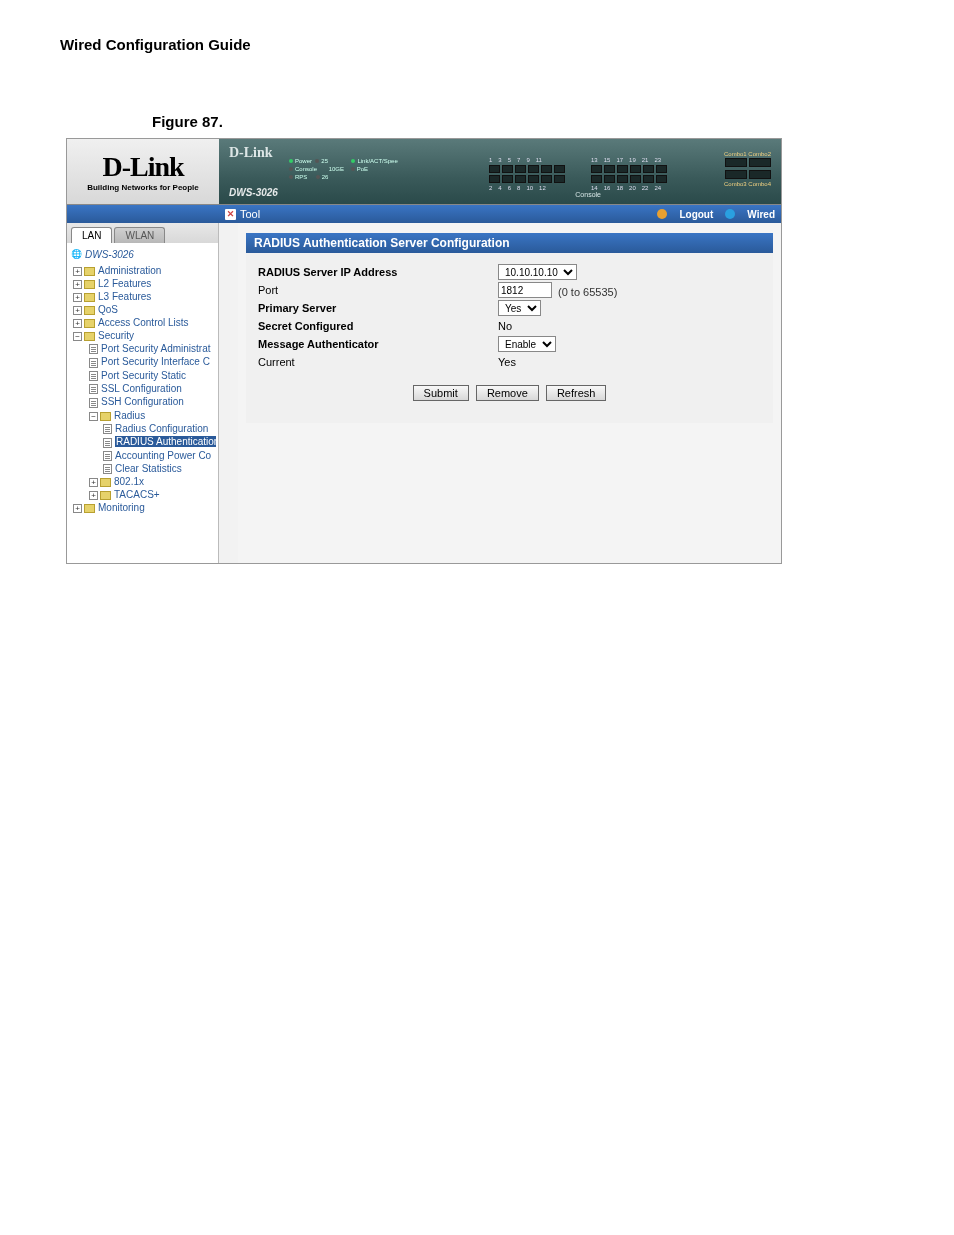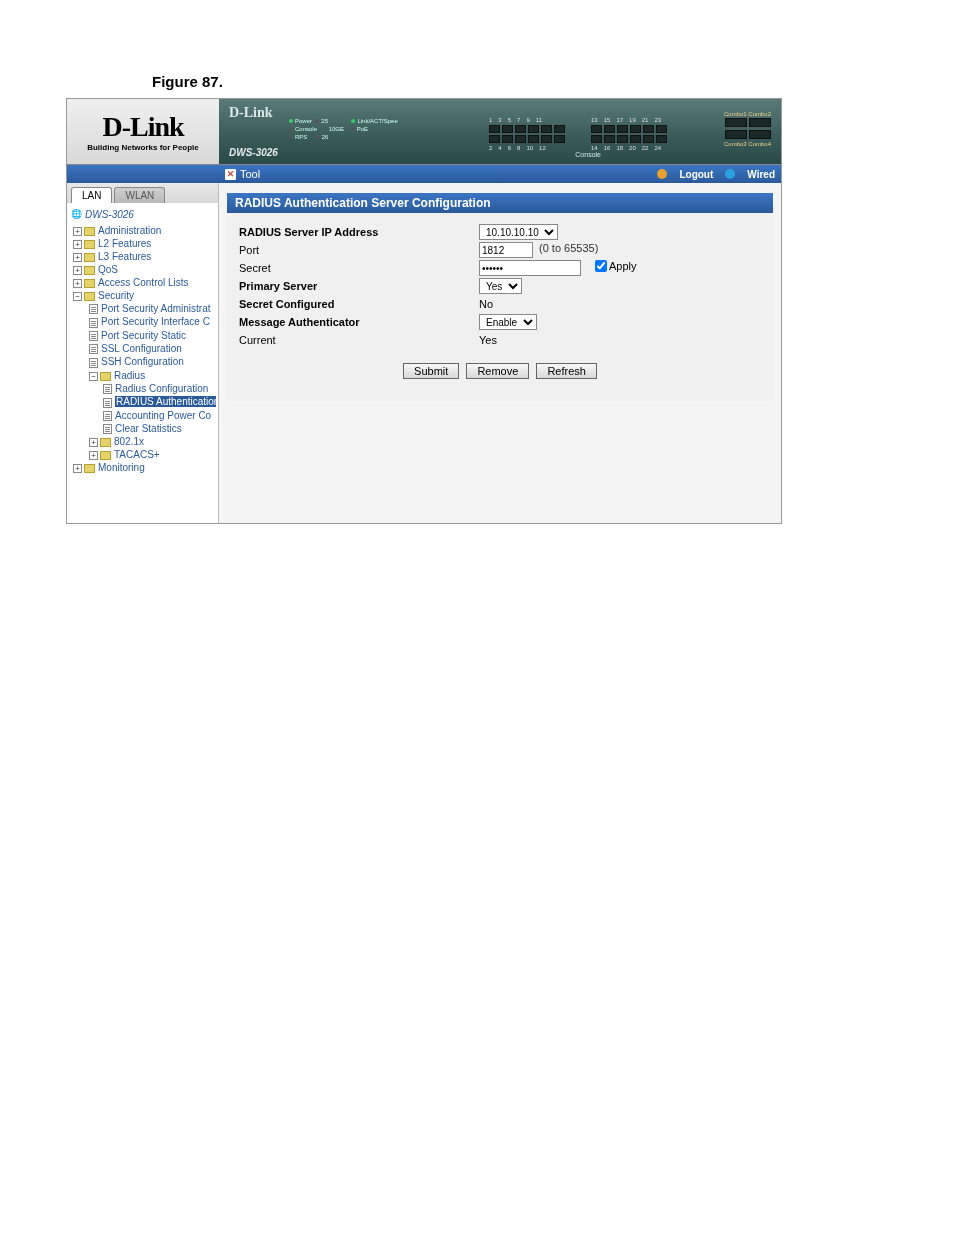--- a/index.html
+++ b/index.html
@@ -26,21 +26,21 @@
 .combo { position: absolute; right: 10px; top: 12px; font-size: 6px; color: #f0d080; text-align: right; }
 .combo .slot { width: 22px; height: 9px; background: #1a2828; border:1px solid #111; margin:1px 0; display:inline-block;}
 .toolbar { display: flex; background: linear-gradient(#3a75c4,#2a5a9a); color: #fff; font-size: 11px; height: 18px; align-items: center; }
 .toolbar .tool-left { padding-left: 6px; display:flex; align-items:center; gap:4px;}
 .toolbar .tool-left .tool-x { color:#c44; font-weight:bold; background:#fff; width:11px; height:11px; font-size:9px; line-height:11px; text-align:center; border-radius:1px;}
 .toolbar .spacer { flex:1; }
 .toolbar .tbtn { padding: 0 6px; display:flex; align-items:center; gap:12px; font-weight:bold; font-size:10px;}
 .toolbar .tbtn .ico { width:10px; height:10px; border-radius:50%; }
 .ico.logout { background:#e8a030; }
 .ico.help { background:#2aa0e0; }
-.main-row { display: flex; min-height: 340px; }
+.main-row { display: flex; min-height: 340px; gap: 19px; }
 .sidebar { width: 152px; background: #fff; border-right: 1px solid #bbb; font-size: 10px; }
 .tabrow { display: flex; padding: 4px 4px 0 4px; background: linear-gradient(#e8e8e8,#d8d8d8); }
 .tab { padding: 2px 10px; font-size: 10px; border: 1px solid #888; border-bottom: none; margin-right: 2px; border-radius: 3px 3px 0 0; }
 .tab.active { background: #fff; font-weight: normal; }
 .tab.inactive { background: linear-gradient(#d0d0d0,#b8b8b8); color: #555; }
 .tree { padding: 4px 2px 10px 4px; }
 .tree-root { color: #2a5a9a; font-style: italic; font-size: 10px; padding: 2px 0 4px 14px; position:relative;}
 .tree-root::before { content:"🌐"; position:absolute; left:0; font-size:9px; font-style:normal;}
 .tnode { padding: 1px 0 1px 0; color: #2a5a9a; white-space: nowrap; overflow: hidden; }
 .tnode .exp { display:inline-block; width:9px; height:9px; border:1px solid #888; font-size:8px; line-height:7px; text-align:center; color:#333; margin-right:2px; vertical-align:middle; background:#fff;}
@@ -51,33 +51,34 @@
 .ind2 { padding-left: 18px; }
 .ind3 { padding-left: 32px; }
 .selected { background: #2a5a9a; color: #fff; padding-left:1px; padding-right:2px;}
 .content { flex: 1; background: #f4f4f4; padding: 0; }
 .panel-title { background: linear-gradient(#3a75c4,#2a5a9a); color: #fff; font-weight: bold; font-size: 12px; padding: 3px 8px; margin: 10px 8px 0 8px; }
 .form-area { background: #f0f0f0; margin: 0 8px; padding: 10px 12px 16px 12px; font-size: 11px; }
 .form-row { display: flex; align-items: center; height: 18px; }
 .form-row .lbl { width: 240px; }
 .form-row .lbl.bold { font-weight: bold; }
 .form-row .val select, .form-row .val input[type=text], .form-row .val input[type=password] { font-size: 10px; height: 16px; border:1px solid #888; background:#fff; padding:0 2px;}
-.form-row .val { display:flex; align-items:flex-start; gap:6px;}
+.form-row .val { display:flex; align-items:flex-end; gap:6px;}
 .hint { color: #333; font-size: 11px; }
 .apply-wrap { margin-left: 8px; display:flex; align-items:center; gap:2px; font-size:11px;}
 .apply-wrap input { width:12px; height:12px; }
 .btn-row { text-align: center; padding: 14px 0 6px 0; }
 .btn-row button { font-size: 11px; padding: 1px 10px; margin: 0 2px; border:1px solid #666; background:linear-gradient(#f8f8f8,#d8d8d8); }
 .page-footer { margin-top: 560px; font-size: 13px; }
 .page-footer .pn { display:inline-block; width:40px;}
 </style>
 </head>
 <body>
 
 <div class="page">
+  <div class="guide-title">Wired Configuration Guide</div>
   <div class="figure-label">Figure 87.</div>
 
   <div class="screenshot">
 
     <div class="device-header">
       <div class="logo-box">
         <div class="logo-main">D-Link</div>
         <div class="logo-tag">Building Networks for People</div>
       </div>
       <div class="device-banner">
@@ -233,30 +234,20 @@
           </div>
 
           <div class="form-row">
             <div class="lbl">Port</div>
             <div class="val">
               <input type="text" size="6" value="1812" style="">
               <span class="hint">(0 to 65535)</span>
             </div>
           </div>
 
-          <div class="form-row">
-            <div class="lbl">Secret</div>
-            <div class="val">
-              <input type="password" size="14" value="******" style="">
-              <span class="apply-wrap">
-                  <input type="checkbox" checked="" style="">
-                  <span>Apply</span>
-                </span>
-            </div>
-          </div>
 
           <div class="form-row">
             <div class="lbl bold">Primary Server</div>
             <div class="val">
                 <select><option>Yes</option></select>
               </div>
           </div>
 
           <div class="form-row">
             <div class="lbl bold">Secret Configured</div>

